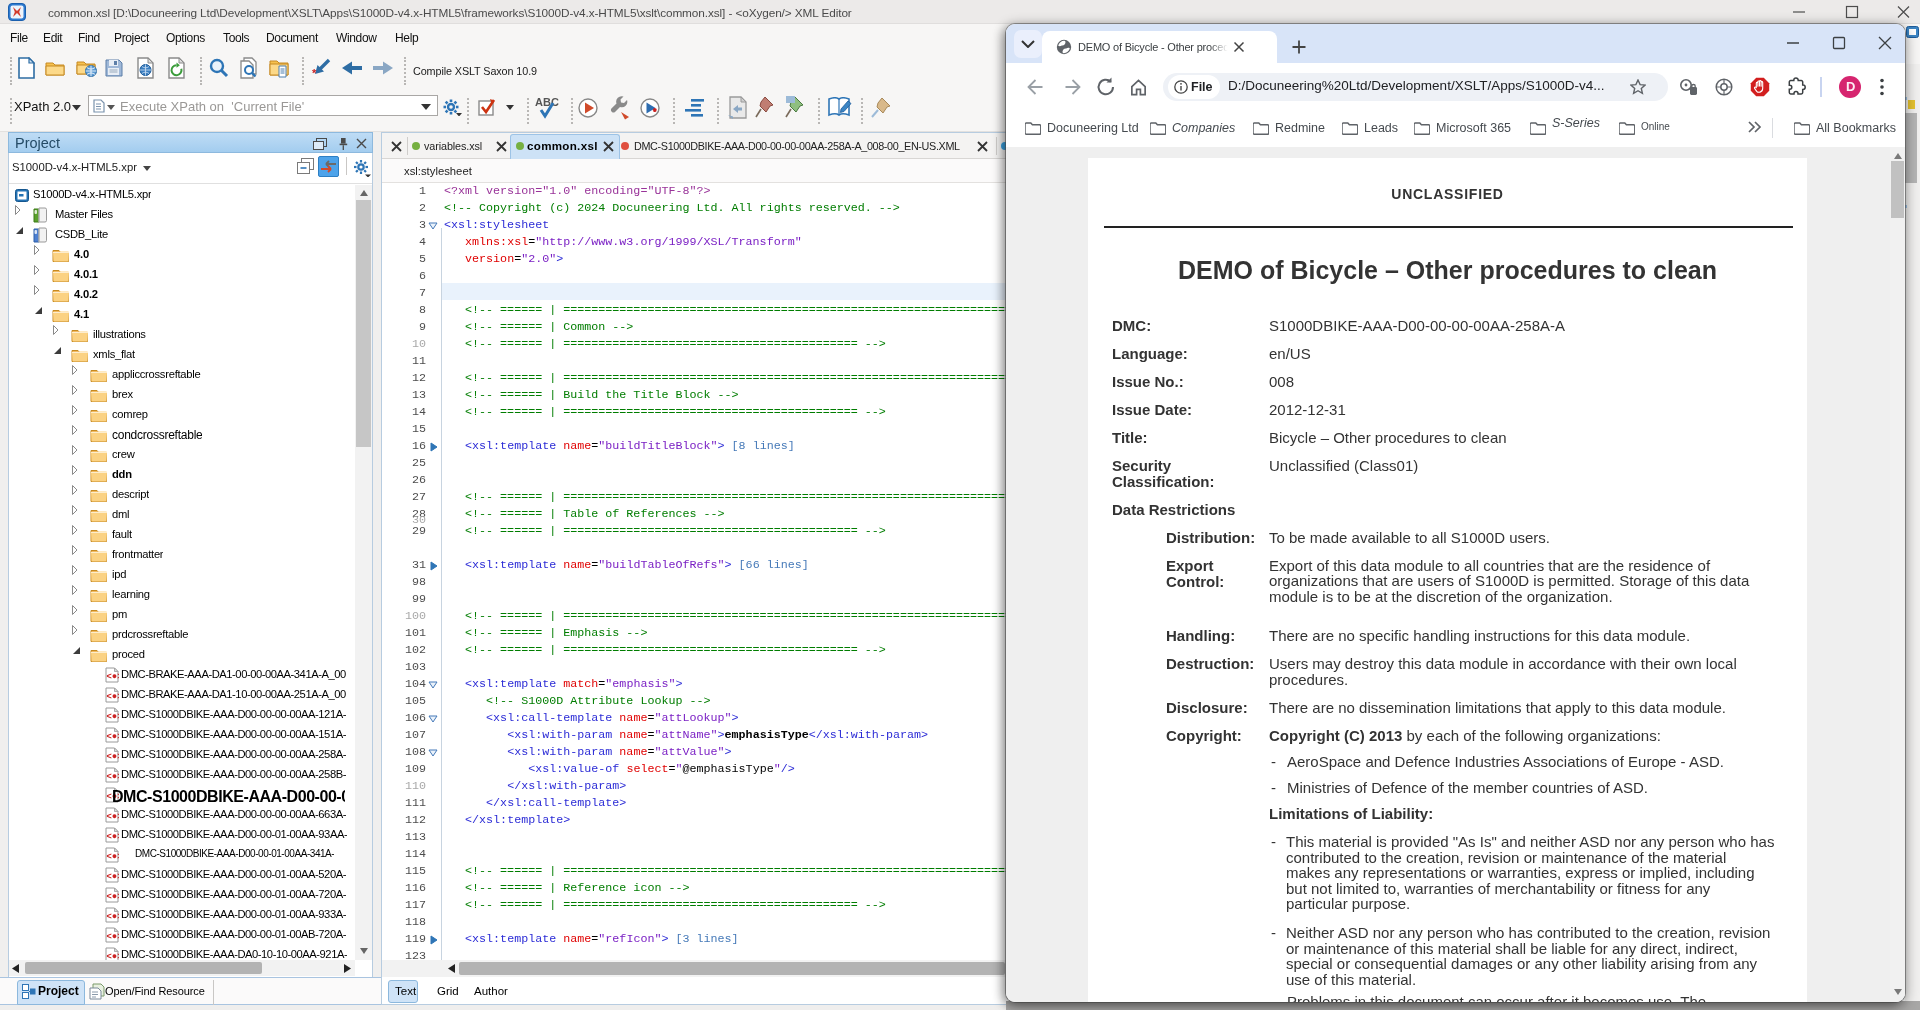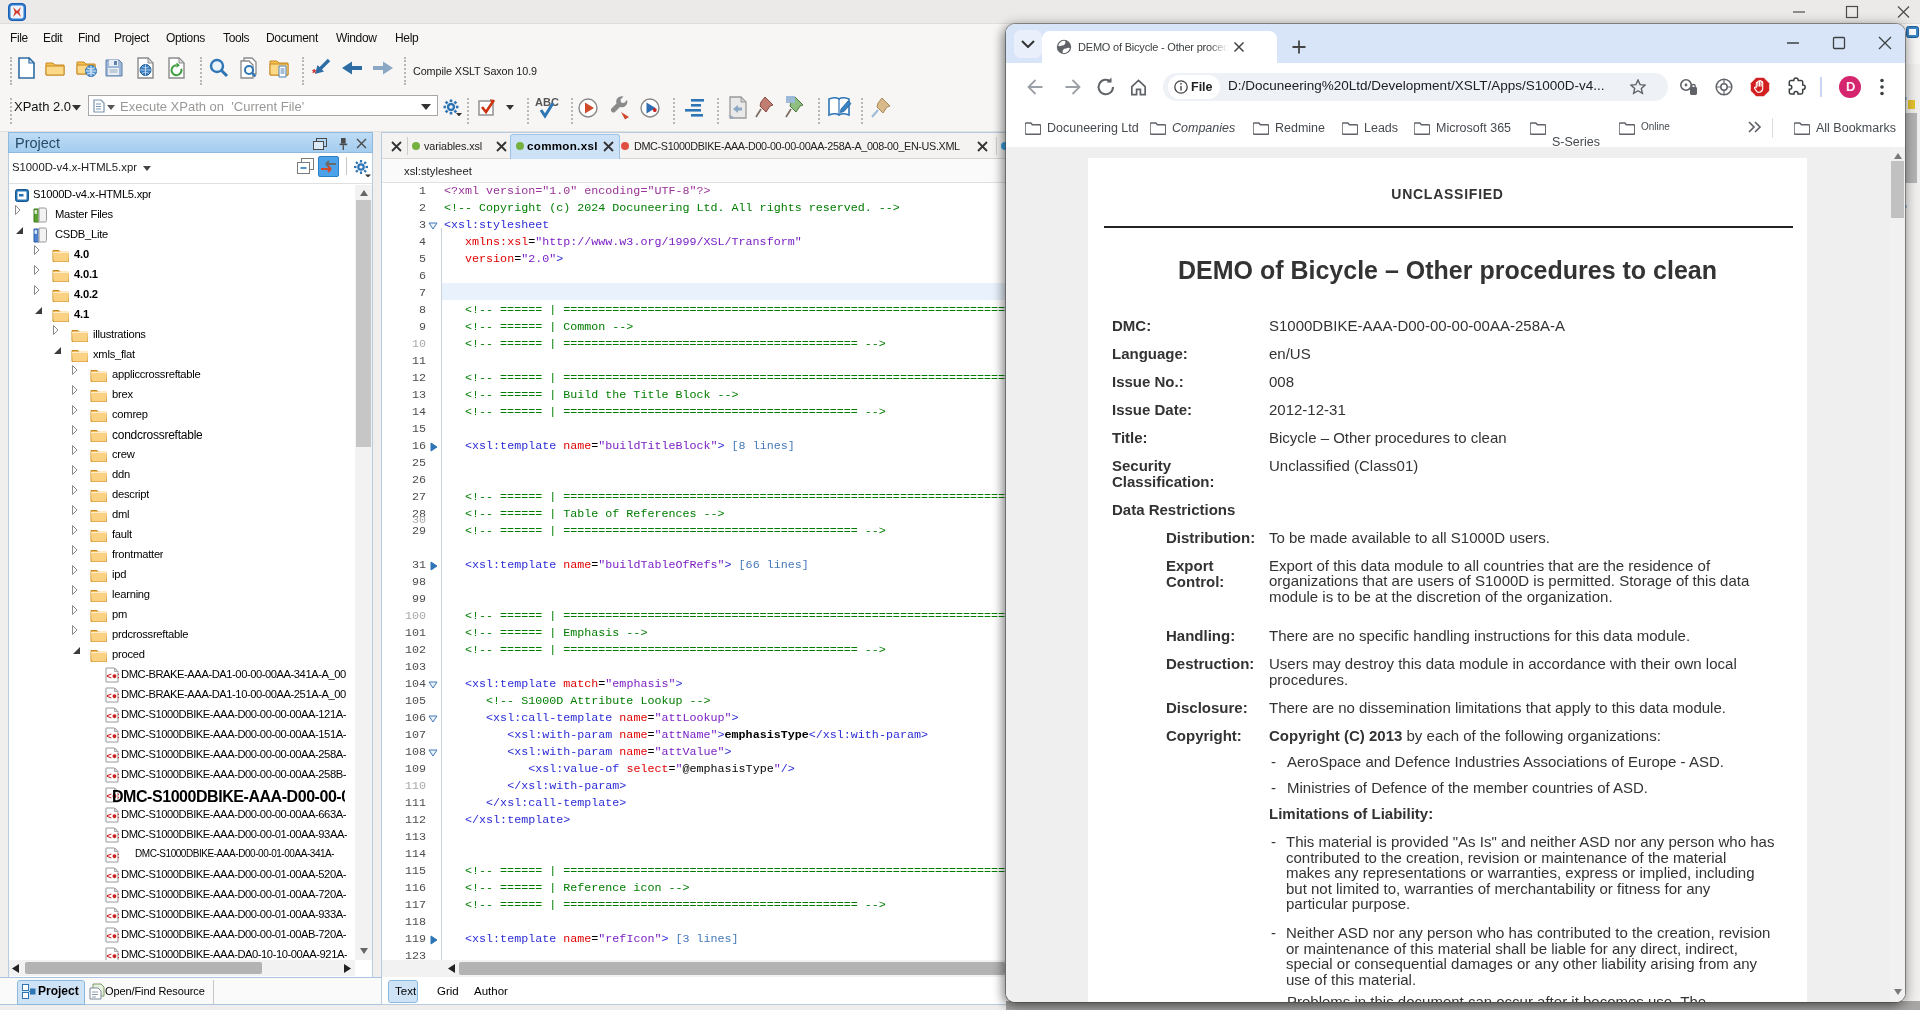--- a/index.html
+++ b/index.html
@@ -8,20 +8,21 @@
 </style></head><body>
 <div class="a" style="left:0;top:0;width:1920px;height:1010px;overflow:hidden;">
 
 <div class="a" style="left:0;top:0;width:1920px;height:1010px;background:#f0efee;"></div>
 <div class="a" style="left:0;top:0;width:1920px;height:24px;background:#eceae9;border-bottom:1px solid #e0dedd;"></div>
 <svg class="a" style="left:8px;top:3px;" width="18" height="18" viewBox="0 0 18 18">
 <rect x="0.5" y="0.5" width="17" height="17" rx="3.5" fill="#2f7bd0" stroke="#1a5fae"></rect>
 <rect x="2.5" y="2.5" width="13" height="13" rx="2" fill="#eef4fb"></rect>
 <path d="M5 4 L9 8 L13 4 L11.2 9 L13 14 L9 10 L5 14 L6.8 9 Z" fill="#d33b2c"></path>
 </svg>
+<div class="a" style="left:48px;top:6px;font-size:11.8px;letter-spacing:-0.1px;color:#4a4a4a;">common.xsl [D:\Docuneering Ltd\Development\XSLT\Apps\S1000D-v4.x-HTML5\frameworks\S1000D-v4.x-HTML5\xslt\common.xsl] - &lt;oXygen/&gt; XML Editor</div>
 <svg class="a" style="left:1786px;top:4px;" width="130" height="16" viewBox="0 0 130 16">
 <line x1="7" y1="8" x2="19" y2="8" stroke="#4d4d4d" stroke-width="1.2"></line>
 <rect x="60.5" y="2.5" width="11" height="11" stroke="#4d4d4d" fill="none" stroke-width="1.2"></rect>
 <path d="M112 2.5 L123 13.5 M123 2.5 L112 13.5" stroke="#4d4d4d" stroke-width="1.2"></path>
 </svg>
 <div class="a" style="left:0;top:24px;width:1920px;height:26px;background:#f7f6f5;"></div>
 <div class="a" style="left:10px;top:31px;font-size:12px;letter-spacing:-0.35px;color:#111;">File</div>
 <div class="a" style="left:43px;top:31px;font-size:12px;letter-spacing:-0.35px;color:#111;">Edit</div>
 <div class="a" style="left:78px;top:31px;font-size:12px;letter-spacing:-0.35px;color:#111;">Find</div>
 <div class="a" style="left:114px;top:31px;font-size:12px;letter-spacing:-0.35px;color:#111;">Project</div>
@@ -370,21 +371,21 @@
     </svg>
 <div class="a" style="left:112px;top:448px;font-size:11.2px;letter-spacing:-0.25px;font-weight:normal;color:#000;white-space:nowrap;max-width:246px;overflow:hidden;">crew</div>
 <svg class="a" style="left:72px;top:465px;" width="6" height="10" viewBox="0 0 6 10">
       <path d="M0.5 0.5 L5 5 L0.5 9.5 Z" fill="#fff" stroke="#8a8a8a"></path>
     </svg>
 <svg class="a" style="left:90px;top:468px;" width="17" height="14" viewBox="0 0 17 14">
       <path d="M1 2.5 h6 l1.5 2 h8 v9 h-15.5 z" fill="#e8a33d" stroke="#c68a22"></path>
       <path d="M1 4.5 q0 -1 1 -1 h14 q1 0 1 1 l-0.5 8 q0 1 -1 1 h-13 q-1 0 -1 -1 z" fill="#fbd283"></path>
       <path d="M1 4.5 h16" stroke="#fff" stroke-width="0.6"></path>
     </svg>
-<div class="a" style="left:112px;top:468px;font-size:11.2px;letter-spacing:-0.25px;font-weight:normal;color:#000;white-space:nowrap;max-width:246px;overflow:hidden;">ddn</div>
+<div class="a" style="left:112px;top:468px;font-size:11.2px;letter-spacing:-0.25px;font-weight:bold;color:#000;white-space:nowrap;max-width:246px;overflow:hidden;">ddn</div>
 <svg class="a" style="left:72px;top:485px;" width="6" height="10" viewBox="0 0 6 10">
       <path d="M0.5 0.5 L5 5 L0.5 9.5 Z" fill="#fff" stroke="#8a8a8a"></path>
     </svg>
 <svg class="a" style="left:90px;top:488px;" width="17" height="14" viewBox="0 0 17 14">
       <path d="M1 2.5 h6 l1.5 2 h8 v9 h-15.5 z" fill="#e8a33d" stroke="#c68a22"></path>
       <path d="M1 4.5 q0 -1 1 -1 h14 q1 0 1 1 l-0.5 8 q0 1 -1 1 h-13 q-1 0 -1 -1 z" fill="#fbd283"></path>
       <path d="M1 4.5 h16" stroke="#fff" stroke-width="0.6"></path>
     </svg>
 <div class="a" style="left:112px;top:488px;font-size:11.2px;letter-spacing:-0.25px;font-weight:normal;color:#000;white-space:nowrap;max-width:246px;overflow:hidden;">descript</div>
 <svg class="a" style="left:72px;top:505px;" width="6" height="10" viewBox="0 0 6 10">
@@ -838,21 +839,21 @@
         <path d="M1.2 2 h4.6 l1.6 1.8 h7.2 a1.2 1.2 0 0 1 1.2 1.2 v7 a1.2 1.2 0 0 1 -1.2 1.2 h-13.4 a1.2 1.2 0 0 1 -1.2 -1.2 v-8.8 a1.2 1.2 0 0 1 1.2 -1.2 z" stroke="#5f6368" stroke-width="1.5" fill="none"></path>
       </svg>
 <div class="a" style="left:358px;top:97px;font-size:12.5px;color:#454a4f;white-space:nowrap;">Leads</div>
 <svg class="a" style="left:408px;top:97px;" width="16" height="14" viewBox="0 0 16 14">
         <path d="M1.2 2 h4.6 l1.6 1.8 h7.2 a1.2 1.2 0 0 1 1.2 1.2 v7 a1.2 1.2 0 0 1 -1.2 1.2 h-13.4 a1.2 1.2 0 0 1 -1.2 -1.2 v-8.8 a1.2 1.2 0 0 1 1.2 -1.2 z" stroke="#5f6368" stroke-width="1.5" fill="none"></path>
       </svg>
 <div class="a" style="left:430px;top:97px;font-size:12.5px;color:#454a4f;white-space:nowrap;">Microsoft 365</div>
 <svg class="a" style="left:524px;top:97px;" width="16" height="14" viewBox="0 0 16 14">
         <path d="M1.2 2 h4.6 l1.6 1.8 h7.2 a1.2 1.2 0 0 1 1.2 1.2 v7 a1.2 1.2 0 0 1 -1.2 1.2 h-13.4 a1.2 1.2 0 0 1 -1.2 -1.2 v-8.8 a1.2 1.2 0 0 1 1.2 -1.2 z" stroke="#5f6368" stroke-width="1.5" fill="none"></path>
       </svg>
-<div class="a" style="left:546px;top:111px;font-size:12.5px;color:#454a4f;white-space:nowrap;">S-Series</div>
+<div class="a" style="left:546px;top:92px;font-size:12.5px;color:#454a4f;white-space:nowrap;font-style:italic;">S-Series</div>
 <svg class="a" style="left:613px;top:97px;" width="16" height="14" viewBox="0 0 16 14">
         <path d="M1.2 2 h4.6 l1.6 1.8 h7.2 a1.2 1.2 0 0 1 1.2 1.2 v7 a1.2 1.2 0 0 1 -1.2 1.2 h-13.4 a1.2 1.2 0 0 1 -1.2 -1.2 v-8.8 a1.2 1.2 0 0 1 1.2 -1.2 z" stroke="#5f6368" stroke-width="1.5" fill="none"></path>
       </svg>
 <div class="a" style="left:635px;top:97px;font-size:10px;color:#454a4f;white-space:nowrap;">Online</div>
 <svg class="a" style="left:742px;top:97px;" width="14" height="12" viewBox="0 0 14 12">
         <path d="M1 1 l5 5 -5 5 M7 1 l5 5 -5 5" stroke="#5f6368" stroke-width="1.7" fill="none"></path>
       </svg>
 <div class="a" style="left:766px;top:94px;width:1px;height:20px;background:#dadce0;"></div>
 <svg class="a" style="left:788px;top:97px;" width="16" height="14" viewBox="0 0 16 14">
         <path d="M1.2 2 h4.6 l1.6 1.8 h7.2 a1.2 1.2 0 0 1 1.2 1.2 v7 a1.2 1.2 0 0 1 -1.2 1.2 h-13.4 a1.2 1.2 0 0 1 -1.2 -1.2 v-8.8 a1.2 1.2 0 0 1 1.2 -1.2 z" stroke="#5f6368" stroke-width="1.5" fill="none"></path>

